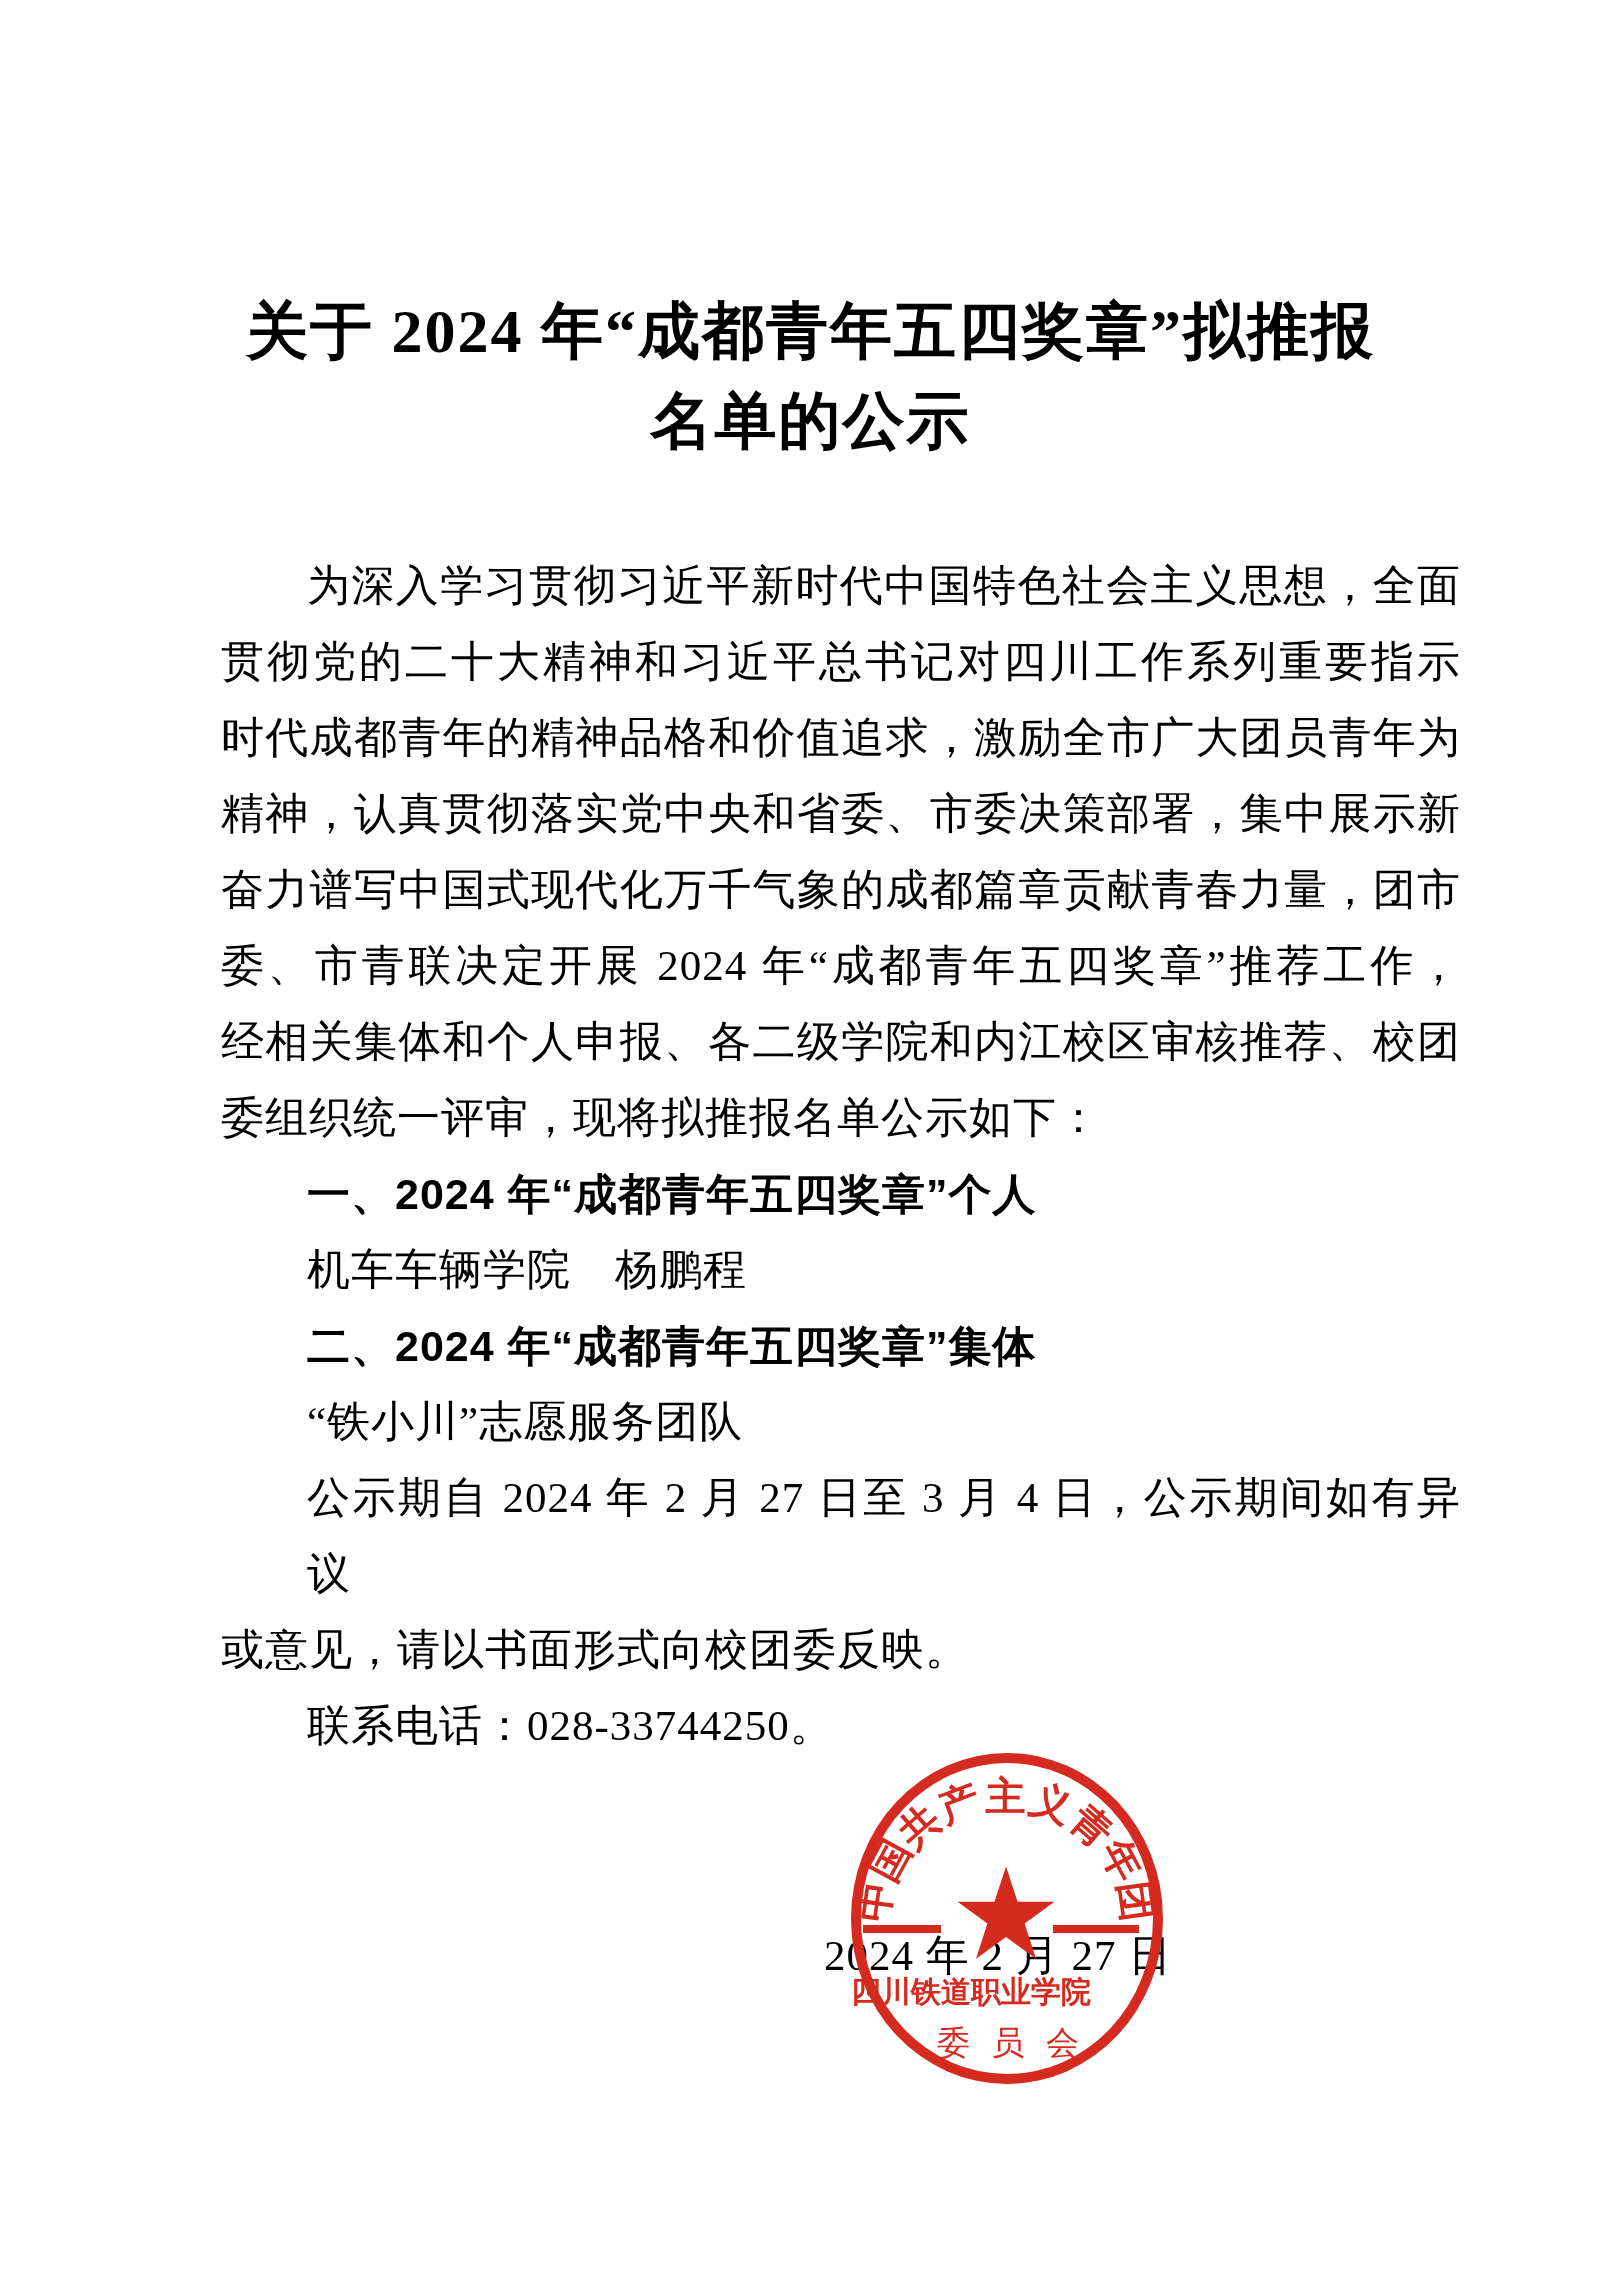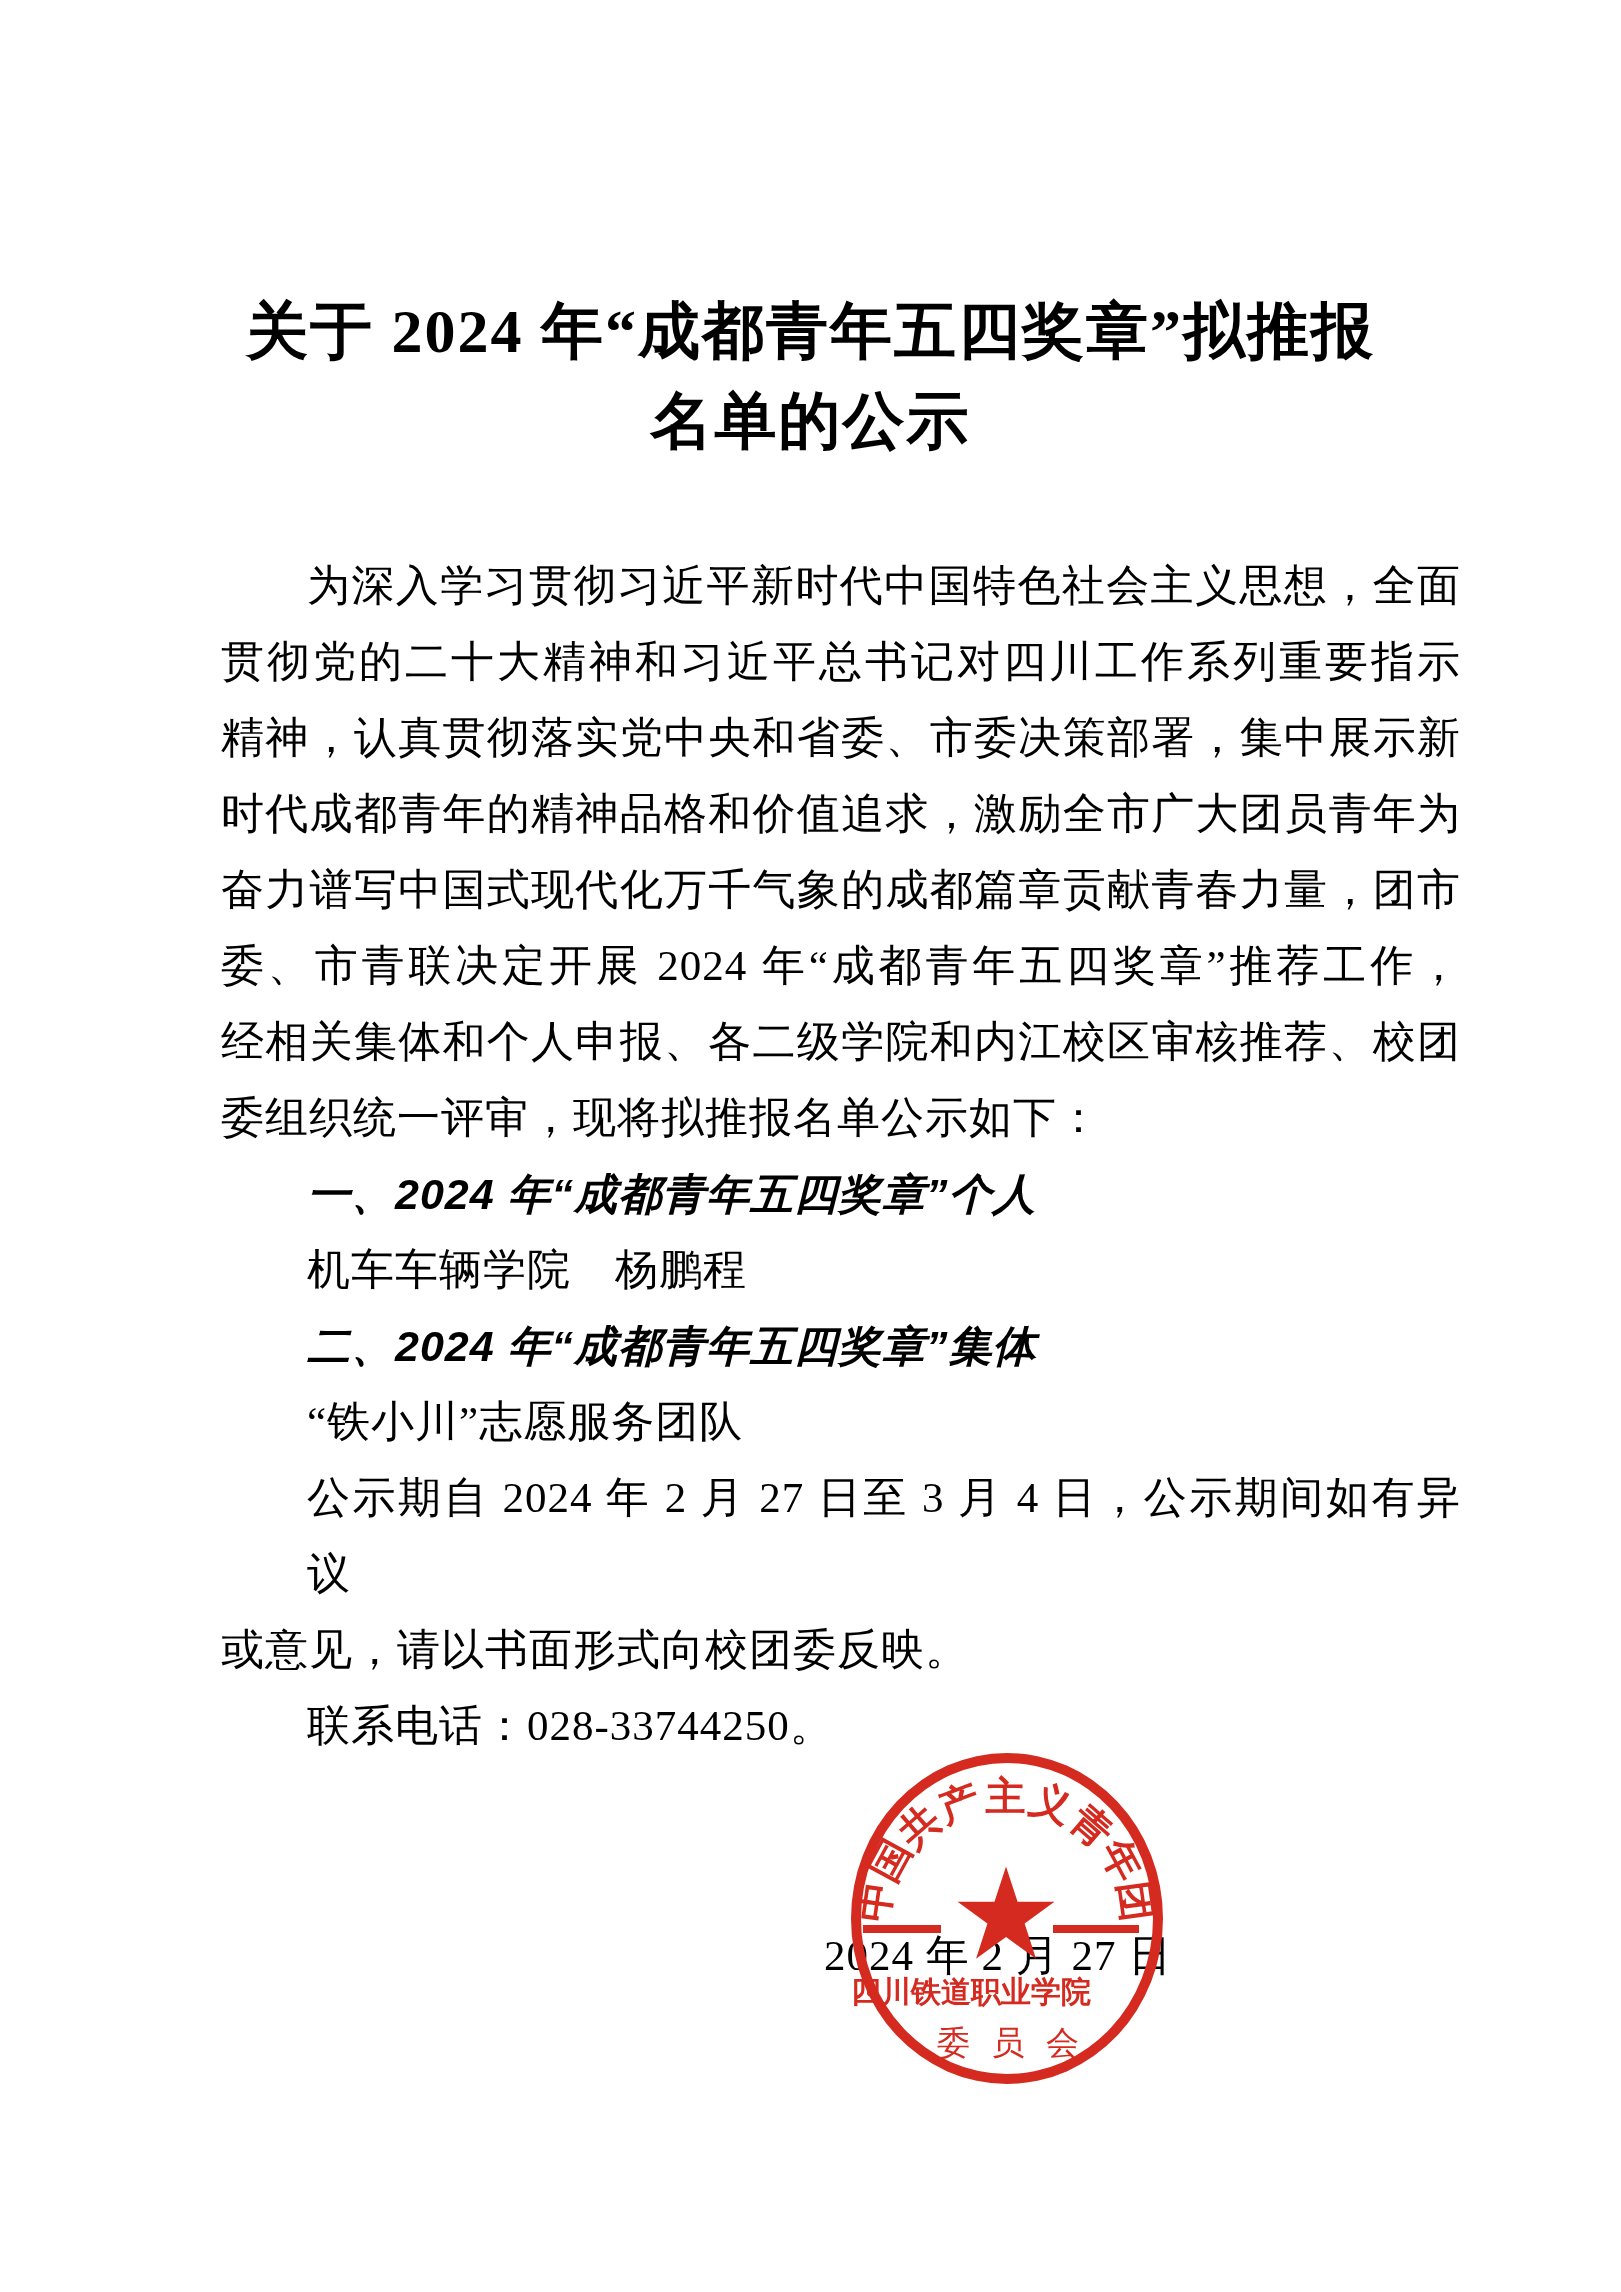--- a/index.html
+++ b/index.html
@@ -27,21 +27,20 @@
   .bline.fill {
     white-space:normal;
     text-align:justify;
     text-align-last:justify;
     text-justify:inter-ideograph;
   }
   .bline.indent { padding-left:86px; }
   .bline.bold {
     font-family:"Liberation Sans","DejaVu Sans",sans-serif;
     font-weight:bold;
-    font-style:italic;
   }
   .sig-org {
     position:absolute; top:1854px; left:1008px;
     transform:translateX(-50%);
     font-size:43px; line-height:57px; letter-spacing:1px;
     white-space:nowrap; z-index:2;
   }
   .sig-date {
     position:absolute; top:1927px; left:998px;
     transform:translateX(-50%);
@@ -96,22 +95,22 @@
 <div class="page">
 
   <div class="title">
     <div>关于 2024 年“成都青年五四奖章”拟推报</div>
     <div>名单的公示</div>
   </div>
 
   <div class="body-block" id="body-lines">
       <div class="bline indent fill">为深入学习贯彻习近平新时代中国特色社会主义思想，全面</div>
       <div class="bline fill">贯彻党的二十大精神和习近平总书记对四川工作系列重要指示</div>
+      <div class="bline fill">时代成都青年的精神品格和价值追求，激励全市广大团员青年为</div>
       <div class="bline fill">精神，认真贯彻落实党中央和省委、市委决策部署，集中展示新</div>
-      <div class="bline fill">时代成都青年的精神品格和价值追求，激励全市广大团员青年为</div>
       <div class="bline fill">奋力谱写中国式现代化万千气象的成都篇章贡献青春力量，团市</div>
       <div class="bline fill">委、市青联决定开展 2024 年“成都青年五四奖章”推荐工作，</div>
       <div class="bline fill">经相关集体和个人申报、各二级学院和内江校区审核推荐、校团</div>
       <div class="bline">委组织统一评审，现将拟推报名单公示如下：</div>
       <div class="bline indent bold">一、2024 年“成都青年五四奖章”个人</div>
       <div class="bline indent">机车车辆学院　杨鹏程</div>
       <div class="bline indent bold">二、2024 年“成都青年五四奖章”集体</div>
       <div class="bline indent">“铁小川”志愿服务团队</div>
       <div class="bline indent fill">公示期自 2024 年 2 月 27 日至 3 月 4 日，公示期间如有异议</div>
       <div class="bline">或意见，请以书面形式向校团委反映。</div>

